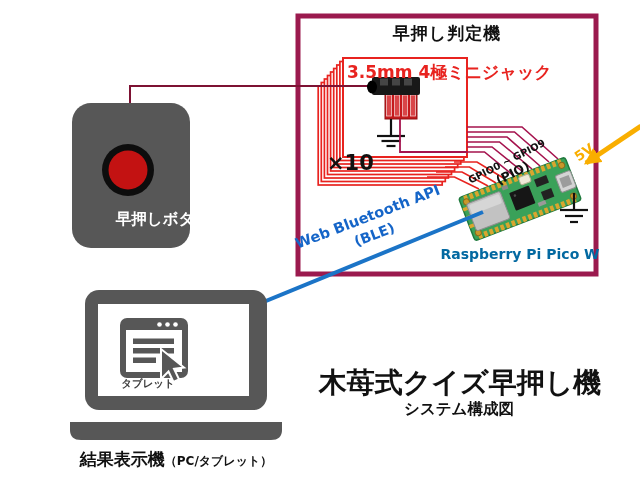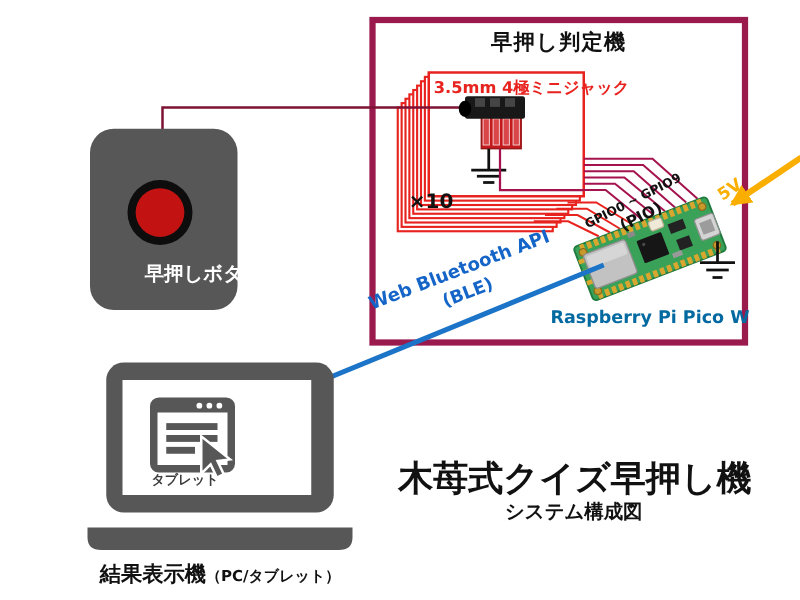--- a/index.html
+++ b/index.html
@@ -4,22 +4,22 @@
 <style>
   html,body{margin:0;padding:0;background:#ffffff;}
   body{width:640px;height:480px;position:relative;overflow:hidden;
        font-family:"DejaVu Sans","Liberation Sans",sans-serif;}
   #stage{position:absolute;left:0;top:0;width:640px;height:480px;}
   svg#gfx{position:absolute;left:0;top:0;z-index:1;}
   .lbl{position:absolute;z-index:2;white-space:nowrap;}
   .center{transform:translateX(-50%);text-align:center;}
 
   .judge-title{left:447px;top:22px;font-size:17px;font-weight:800;color:#111;letter-spacing:1px;}
-  .jack-label{left:347px;top:61px;font-size:13px;font-weight:700;color:#E8231F;}
-  .times10{left:327px;top:151px;font-size:16px;font-weight:600;color:#111;}
+  .jack-label{left:347px;top:61px;font-size:17px;font-weight:700;color:#E8231F;}
+  .times10{left:327px;top:151px;font-size:21px;font-weight:600;color:#111;}
   .gpio-block{left:510px;top:156px;transform:translateX(-50%) rotate(-27deg);text-align:center;
               color:#111;line-height:1.05;}
   .gpio-line1{font-size:10px;font-weight:700;}
   .gpio-line2{font-size:12.5px;font-weight:800;}
   .v5{left:584px;top:144px;transform:translateX(-50%) rotate(-34deg);
       font-size:13.5px;font-weight:800;color:#F9AE00;}
   .pico-name{left:520px;top:246px;font-size:14px;font-weight:800;color:#0369a1;}
   .ble-block{left:371px;top:207px;transform:translateX(-50%) rotate(-21deg);text-align:center;
              color:#1565C8;line-height:1.3;}
   .ble-line1{font-size:14.5px;font-weight:800;}

